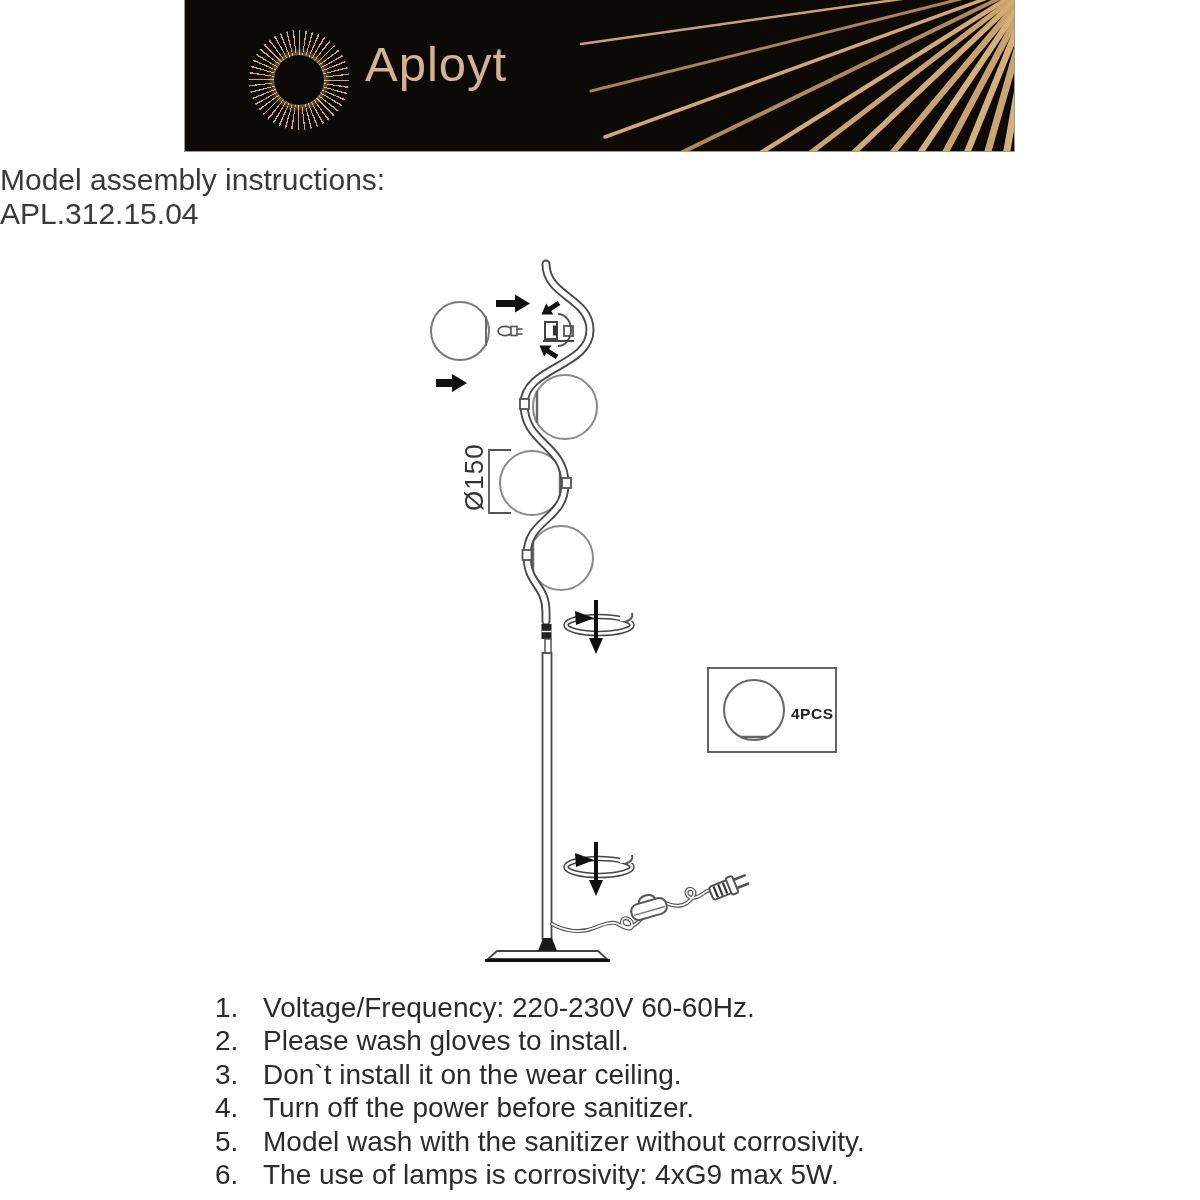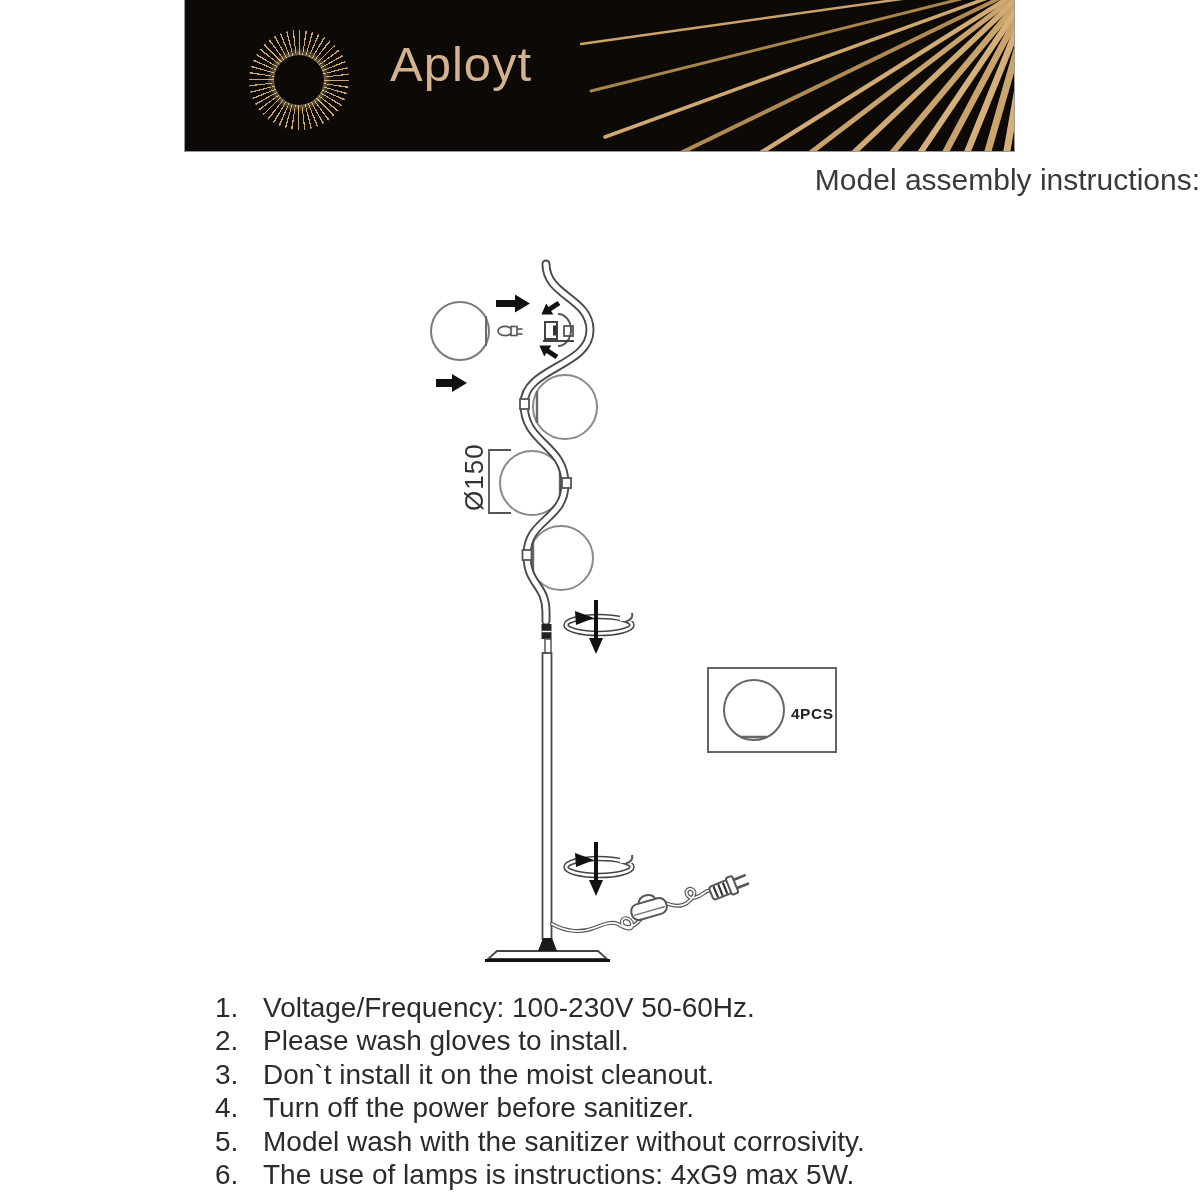--- a/index.html
+++ b/index.html
@@ -27,26 +27,26 @@
       rgba(20,15,10,0) 46%,
       rgba(20,15,10,0) 68%,
       rgba(12,9,7,0.85) 95%);
   }
   .star-center{
     position:absolute;left:25px;top:25px;width:50px;height:50px;
     border-radius:50%;background:#0b0805;
   }
   .brand{
     position:absolute;left:180px;top:36px;
-    font-size:49px;font-weight:400;letter-spacing:1px;color:#d3b38e;margin-left:25px;
+    font-size:49px;font-weight:400;letter-spacing:1px;color:#d3b38e;
   }
   .banner-rays{position:absolute;right:0;top:0;}
   
   .title-block{
-    position:absolute;left:0;top:163px;width:1200px;text-align:right;
+    position:absolute;left:0;top:163px;width:1200px;text-align:left;
     color:#3a3a3a;font-size:30px;line-height:34px;
   }
   
   .diagram{position:absolute;left:420px;top:255px;}
   .diagram text{font-family:"Liberation Sans","DejaVu Sans",sans-serif;}
   
   .instructions{
     position:absolute;left:215px;top:991px;width:800px;
     color:#2b2b2b;font-size:28px;line-height:33.4px;
   }
@@ -79,20 +79,21 @@
       <line x1="855" y1="-20" x2="644" y2="377" stroke="#c9a36b" stroke-width="6.5"></line>
       <line x1="855" y1="-20" x2="686" y2="397" stroke="#d6b07a" stroke-width="6.5"></line>
       <line x1="855" y1="-20" x2="731" y2="413" stroke="#cba56e" stroke-width="7"></line>
       <line x1="855" y1="-20" x2="777" y2="423" stroke="#d6b07a" stroke-width="7"></line>
     </g>
   </svg>
 </div>
 
 <div class="title-block">
   <div>Model assembly instructions:</div>
+  <div>APL.312.15.04</div>
 </div>
 
 <svg class="diagram" width="430" height="730" viewBox="420 255 430 730">
 
   <g>
     <circle cx="460" cy="331" r="29" fill="#fff" stroke="#7a7a7a" stroke-width="2"></circle>
     <line x1="486" y1="316" x2="486" y2="346" stroke="#6a6a6a" stroke-width="2"></line>
   </g>
 
   <polygon fill="#111" points="496,300 515,300 515,294.5 530,303.5 515,312.5 515,307 496,307"></polygon>
@@ -209,35 +210,35 @@
     <rect x="708" y="668" width="128" height="84" fill="#fff" stroke="#555" stroke-width="1.8"></rect>
     <circle cx="754" cy="710" r="30" fill="#fff" stroke="#666" stroke-width="2"></circle>
     <line x1="741" y1="737" x2="767" y2="737" stroke="#666" stroke-width="2.5"></line>
     <text x="791" y="719" font-size="15.5" font-weight="bold" letter-spacing="0.5" fill="#222">4PCS</text>
   </g>
 </svg>
 
 <div class="instructions">
   <div class="instr-row">
     <span class="instr-num">1.</span>
-    <span class="instr-text">Voltage/Frequency: 100-230V 50-60Hz.</span>
+    <span class="instr-text">Voltage/Frequency: 220-230V 60-60Hz.</span>
   </div>
   <div class="instr-row">
     <span class="instr-num">2.</span>
     <span class="instr-text">Please wash gloves to install.</span>
   </div>
   <div class="instr-row">
     <span class="instr-num">3.</span>
-    <span class="instr-text">Don`t install it on the moist cleanout.</span>
+    <span class="instr-text">Don`t install it on the wear ceiling.</span>
   </div>
   <div class="instr-row">
     <span class="instr-num">4.</span>
     <span class="instr-text">Turn off the power before sanitizer.</span>
   </div>
   <div class="instr-row">
     <span class="instr-num">5.</span>
     <span class="instr-text">Model wash with the sanitizer without corrosivity.</span>
   </div>
   <div class="instr-row">
     <span class="instr-num">6.</span>
-    <span class="instr-text">The use of lamps is instructions: 4xG9 max 5W.</span>
+    <span class="instr-text">The use of lamps is corrosivity: 4xG9 max 5W.</span>
   </div>
 </div>
 
 </body></html>

